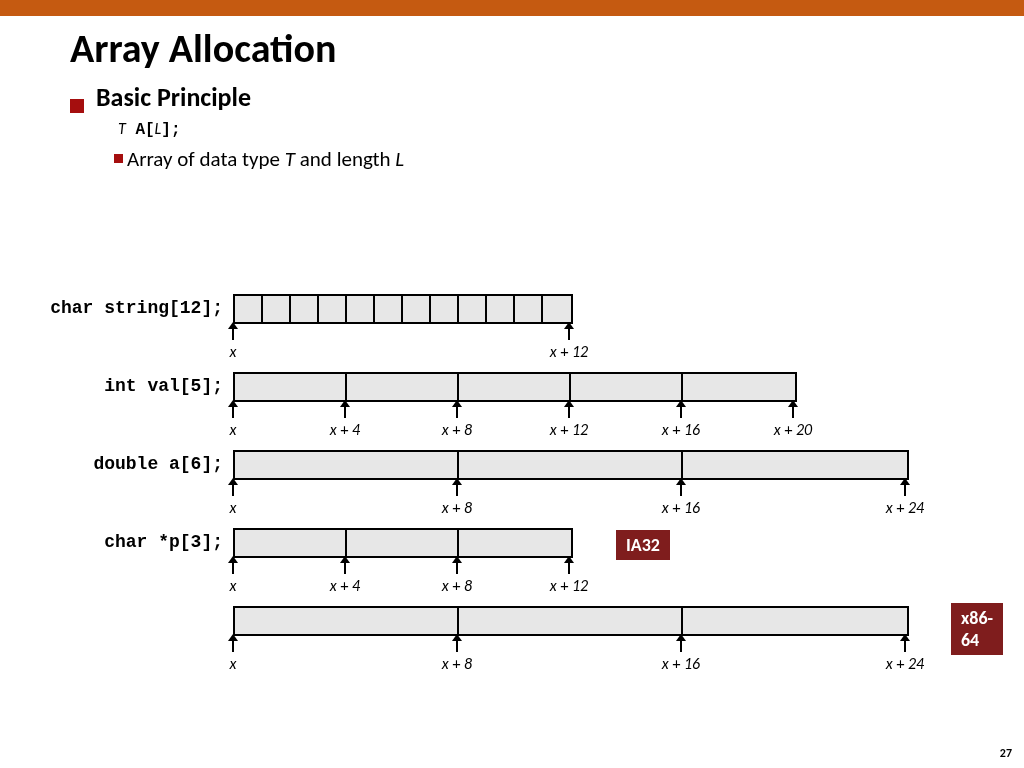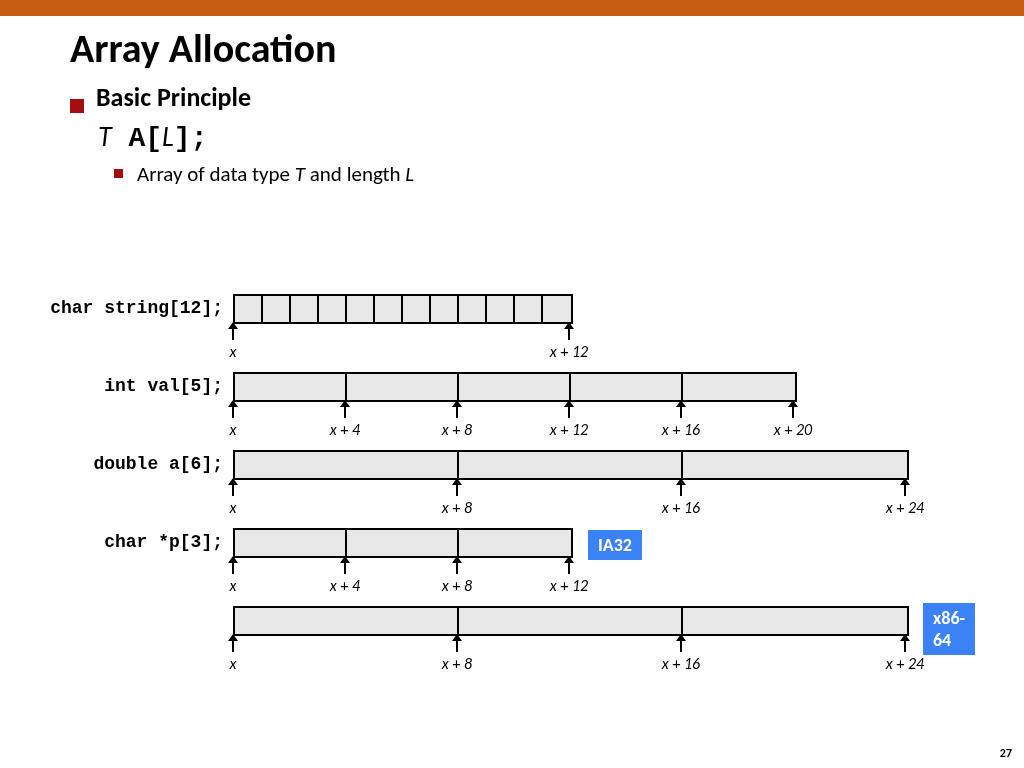--- a/index.html
+++ b/index.html
@@ -35,34 +35,34 @@
     width: 14px;
     height: 14px;
     background: #A50E0E;
     flex: 0 0 auto;
   }
   .h2-text {
     font-size: 26px;
     font-weight: 700;
   }
   .decl-line {
-    margin-left: 28px;
+    margin-left: 48px;
     margin-top: 6px;
-    font-size: 28px;
+    font-size: 16px;
   }
   .decl-line .T, .decl-line .L { font-style: italic; font-family: Calibri, Arial, sans-serif; }
   .decl-line .mono { font-family: "Courier New", monospace; font-weight: 700; }
   .sub-list {
     margin-left: 44px;
     margin-top: 6px;
   }
   .sub-item {
     display: flex;
     align-items: flex-start;
-    gap: 14px;
+    gap: 4px;
     font-size: 21px;
     margin-top: 4px;
     line-height: 1.35;
   }
   .sm-sq {
     width: 9px;
     height: 9px;
     background: #A50E0E;
     margin-top: 9px;
     flex: 0 0 auto;
@@ -129,25 +129,26 @@
     content: "";
     position: absolute;
     top: -6px;
     left: -4px;
     border-left: 5px solid transparent;
     border-right: 5px solid transparent;
     border-bottom: 7px solid #000;
   }
   .badge {
     position: absolute;
-    background: #3b82f6;
+    background: #7f1d1d;
     color: #fff;
     font-weight: 700;
     font-size: 18px;
     padding: 4px 10px;
+    margin-left: 28px;
   }
   .pagenum {
     position: absolute;
     right: 12px;
     bottom: 8px;
     font-size: 12px;
     font-weight: 700;
   }
 </style>
 </head>

